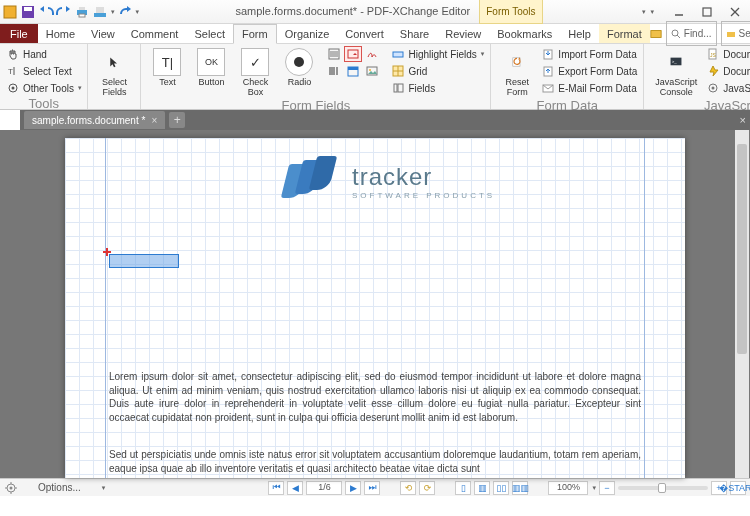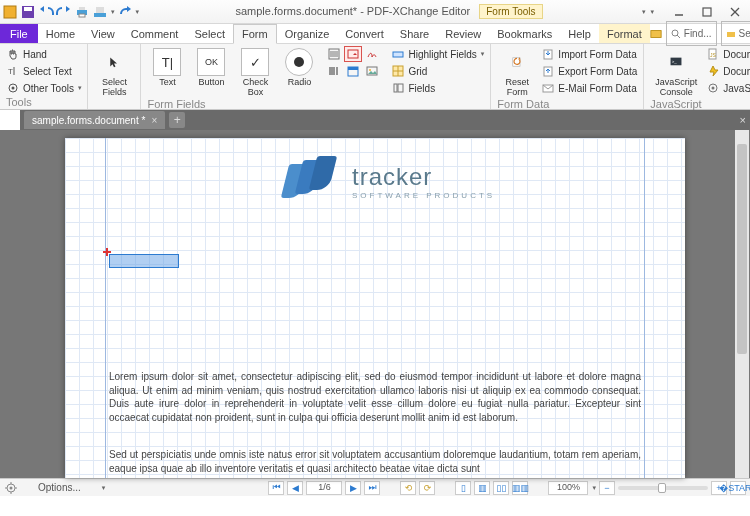--- a/index.html
+++ b/index.html
@@ -2,38 +2,38 @@
 <html><head>
 <meta charset="utf-8">
 <style>
 * { margin: 0; padding: 0; box-sizing: border-box; font-family: "Segoe UI", Tahoma, sans-serif; }
 body { width: 750px; height: 516px; background: #fff; overflow: hidden; font-size: 11px; color: #333; }
 
 .titlebar { height: 24px; background: linear-gradient(#fdfdfd,#f3f3f3); border-bottom: 1px solid #d8d8d8; display: flex; align-items: center; padding: 0 2px; }
 .qat { display: flex; gap: 2px; align-items: center; }
 .qat .ico { width: 16px; height: 16px; display: flex; align-items: center; justify-content: center; }
 .title-center { flex: 1; text-align: center; font-size: 11px; color: #555; }
-.title-ctx { background: #fff4cc; border: 1px solid #e8d587; padding: 0 6px; height: 15px; font-size: 10px; color: #7a5e00; margin-left: 6px; display: inline-flex; align-items: center; }
+.title-ctx { background: #fff4cc; border: 1px solid #e8d587; padding: 0 6px; height: 25px; font-size: 10px; color: #7a5e00; margin-left: 6px; display: inline-flex; align-items: center; }
 .win-btns { display: flex; gap: 2px; align-items: center; }
 .win-btn { width: 26px; height: 18px; display: flex; align-items: center; justify-content: center; color: #555; }
 .win-btn svg { width: 10px; height: 10px; }
 
 .menubar { height: 20px; display: flex; align-items: stretch; background: #fff; border-bottom: 1px solid #d8d8d8; font-size: 11px; }
-.file-tab { background: #6d28d9; color: #fff; padding: 0 10px; display: flex; align-items: center; }
+.file-tab { background: #7f1d1d; color: #fff; padding: 0 10px; display: flex; align-items: center; }
 .menu-item { padding: 0 8px; display: flex; align-items: center; color: #444; }
 .menu-item.active { border: 1px solid #c9c9c9; border-bottom: 1px solid #f6f6f6; background: #f6f6f6; margin-bottom: -1px; }
 .menu-item.ctx { background: #fff4cc; }
 .menu-spacer { flex: 1; }
 .menu-right { display: flex; align-items: center; gap: 4px; padding-right: 4px; }
 .menu-right .box { border: 1px solid #bbb; height: 25px; display: flex; align-items: center; padding: 0 4px; gap: 3px; color: #666; font-size: 10px; }
 
 .ribbon { height: 66px; background: #f6f6f6; border-bottom: 1px solid #c9c9c9; display: flex; }
 .grp { border-right: 1px solid #d8d8d8; padding: 2px 6px 0 6px; display: flex; flex-direction: column; }
 .grp-body { flex: 1; display: flex; align-items: flex-start; gap: 4px; }
-.grp-label { font-size: 11px; color: #888; padding-bottom: 1px; }
+.grp-label { text-align: center; font-size: 13px; color: #888; padding-bottom: 1px; }
 .vstack { display: flex; flex-direction: column; gap: 1px; }
 .hrow { display: flex; align-items: center; gap: 3px; height: 16px; font-size: 10px; color: #333; white-space: nowrap; }
 .hrow .sm-ico { width: 14px; height: 14px; display: inline-flex; align-items: center; justify-content: center; }
 .drop { font-size: 7px; color: #666; margin-left: 1px; }
 .bigbtn { display: flex; flex-direction: column; align-items: center; width: 40px; padding-top: 2px; }
 .bigbtn .big-ico { width: 28px; height: 28px; border: 1px solid #bbb; background: #fff; display: flex; align-items: center; justify-content: center; font-size: 13px; color: #333; }
 .bigbtn .big-ico.noborder { border: none; background: transparent; }
 .bigbtn .lbl { font-size: 9px; color: #333; text-align: center; line-height: 1.1; margin-top: 2px; }
 .mini-grid { display: grid; grid-template-columns: repeat(3, 18px); grid-auto-rows: 16px; gap: 1px; }
 .mini { width: 18px; height: 16px; border: 1px solid transparent; display: flex; align-items: center; justify-content: center; }

